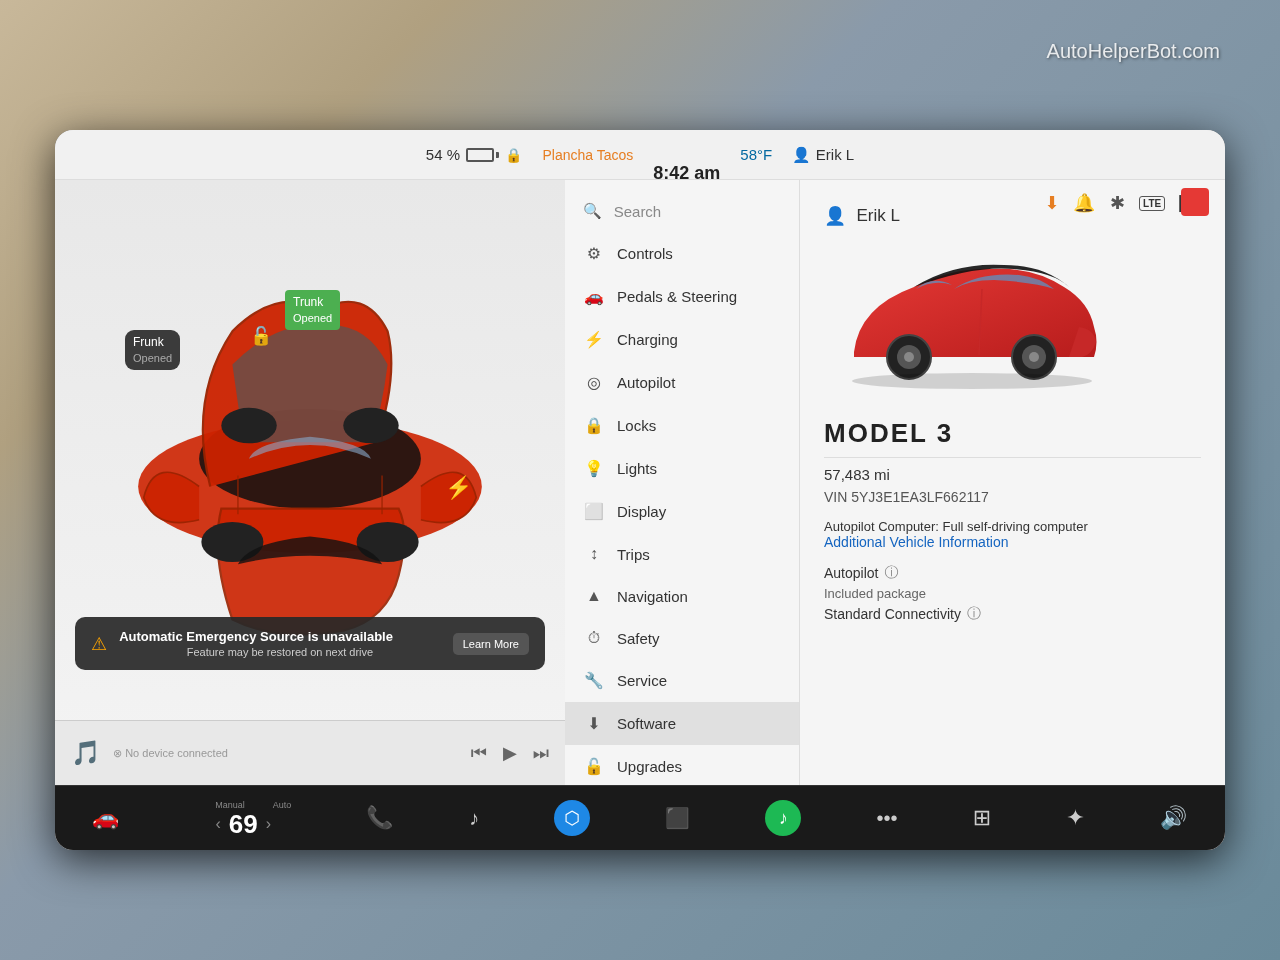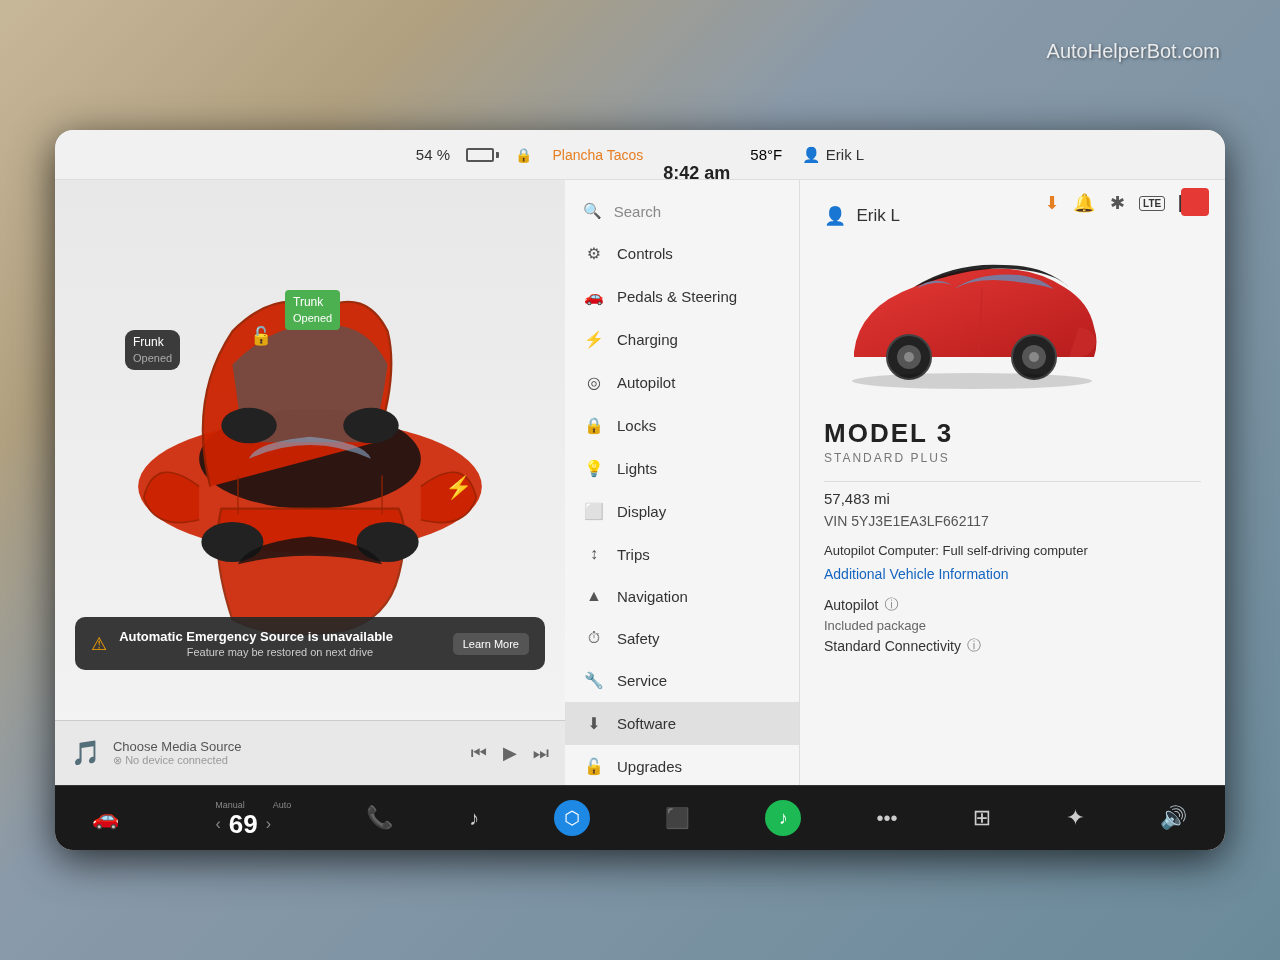--- a/index.html
+++ b/index.html
@@ -74,21 +74,21 @@
 
     .status-bar-content {
       display: flex;
       align-items: center;
       gap: 20px;
     }
 
     .battery-section {
       display: flex;
       align-items: center;
-      gap: 16px;
+      gap: 6px;
       font-size: 15px;
       color: #333;
     }
 
     .battery-icon {
       display: inline-flex;
       align-items: center;
       gap: 2px;
     }
 
@@ -122,21 +122,21 @@
 
     .time-text {
       font-size: 18px;
       font-weight: 600;
       color: #222;
       margin-top: 38px;
     }
 
     .temp-text {
       font-size: 15px;
-      color: #000000;
+      color: #0369a1;
     }
 
     .user-section {
       display: flex;
       align-items: center;
       gap: 5px;
       font-size: 15px;
       color: #333;
     }
 
@@ -436,21 +436,21 @@
 
     .vin-text {
       font-size: 14px;
       color: #555;
       margin-bottom: 14px;
     }
 
     .computer-text {
       font-size: 13px;
       color: #333;
-      margin-bottom: 8px;
+      margin-bottom: 0;
     }
 
     .additional-info-link {
       font-size: 14px;
       color: #1565C0;
       cursor: pointer;
       margin-bottom: 14px;
       text-decoration: none;
       display: block;
     }
@@ -669,21 +669,20 @@
           <div class="alert-text-content">
             <div class="alert-title">Automatic Emergency Source is unavailable</div>
             <div class="alert-subtitle">Feature may be restored on next drive</div>
           </div>
           <button class="learn-more-btn">Learn More</button>
         </div>
 
         <div class="media-player">
           <span class="music-icon">🎵</span>
           <div class="media-info">
-            <div class="media-source">Choose Media Source</div>
             <div class="media-device">⊗ No device connected</div>
           </div>
           <div class="media-controls">
             <span class="media-btn">⏮</span>
             <span class="media-btn">▶</span>
             <span class="media-btn">⏭</span>
           </div>
         </div>
 
       </div>
@@ -795,21 +794,20 @@
               <circle cx="210" cy="110" r="12" fill="#555"></circle>
               <circle cx="210" cy="110" r="5" fill="#888"></circle>
 
               <ellipse cx="148" cy="134" rx="120" ry="8" fill="rgba(0,0,0,0.15)"></ellipse>
             </svg>
           </div>
 
           <div class="notif-badge"></div>
 
           <div class="model-name">Model 3</div>
-          <div class="model-variant">Standard Plus</div>
 
           <div class="info-divider"></div>
 
           <div class="car-stat">57,483 mi</div>
           <div class="vin-text">VIN 5YJ3E1EA3LF662117</div>
 
           <div class="computer-text">Autopilot Computer: Full self-driving computer</div>
           <a class="additional-info-link">Additional Vehicle Information</a>
 
           <div class="feature-row">

